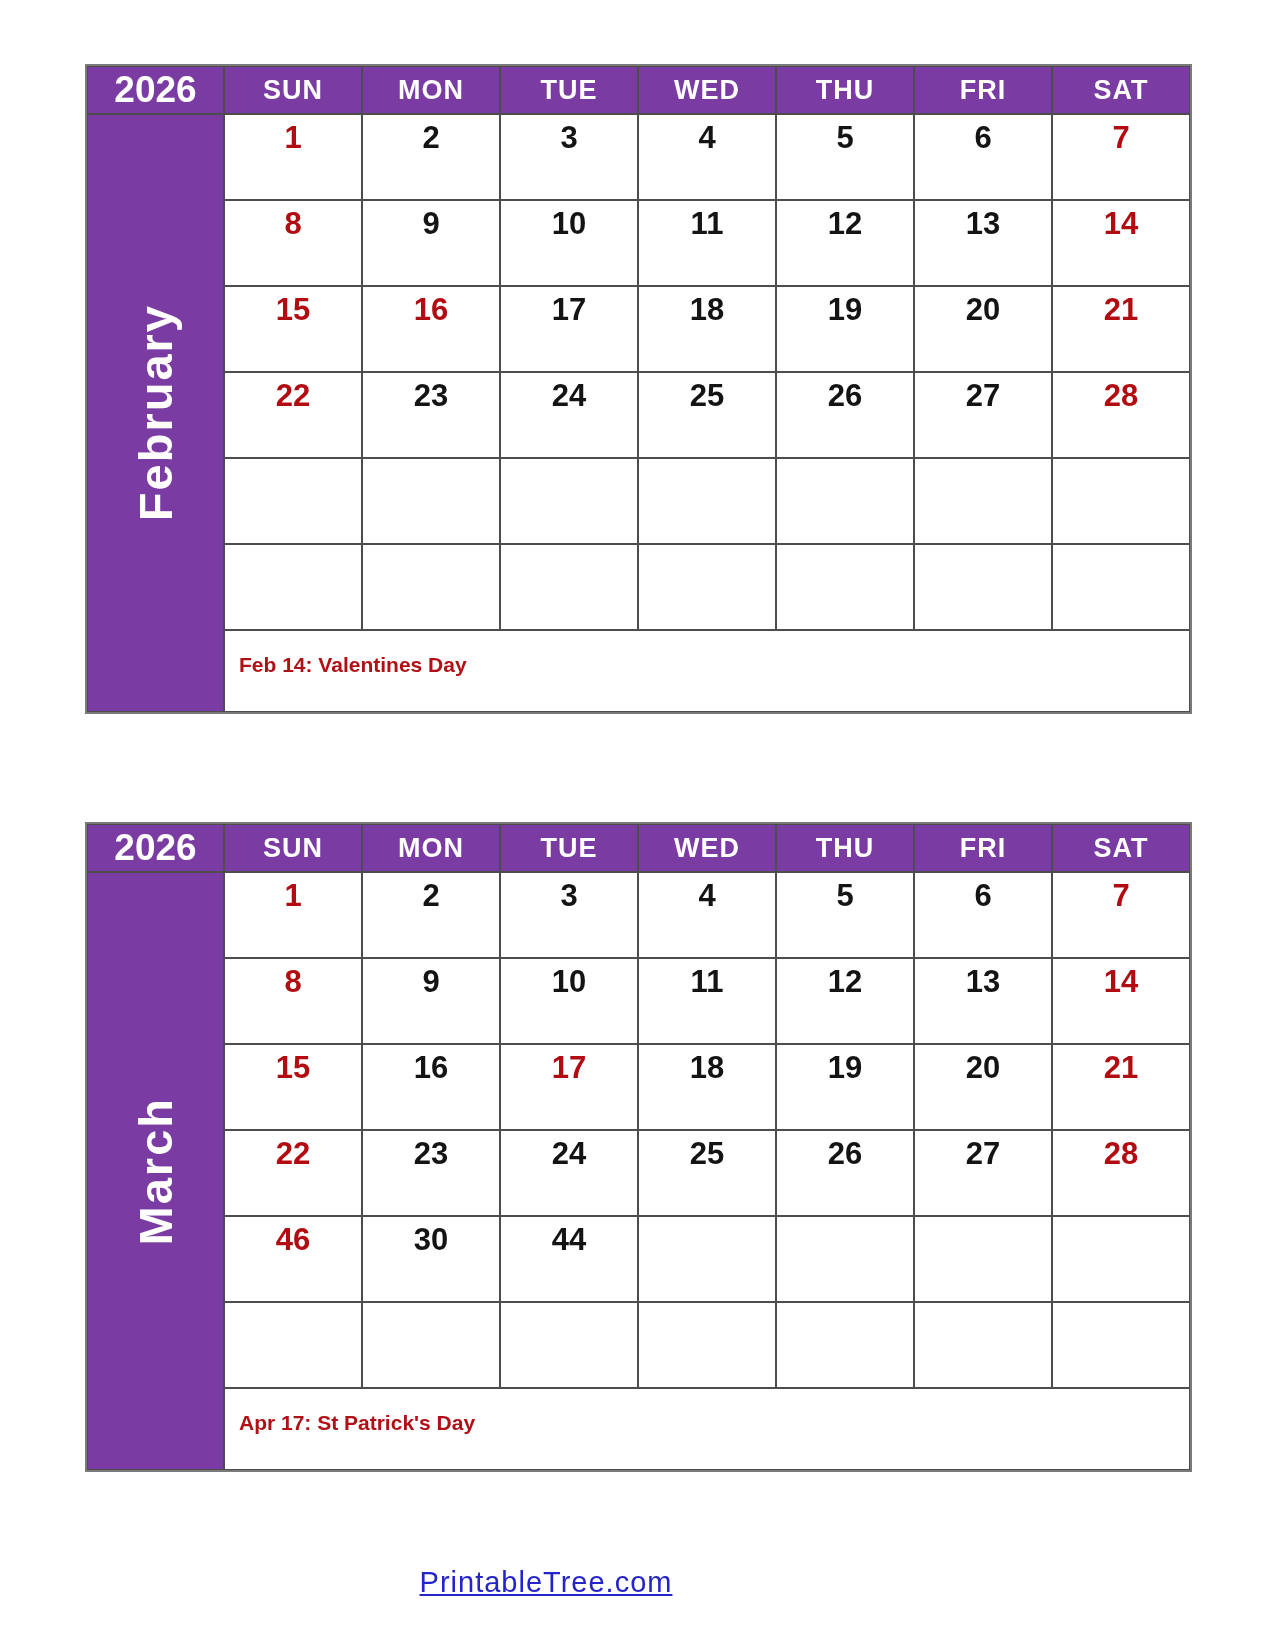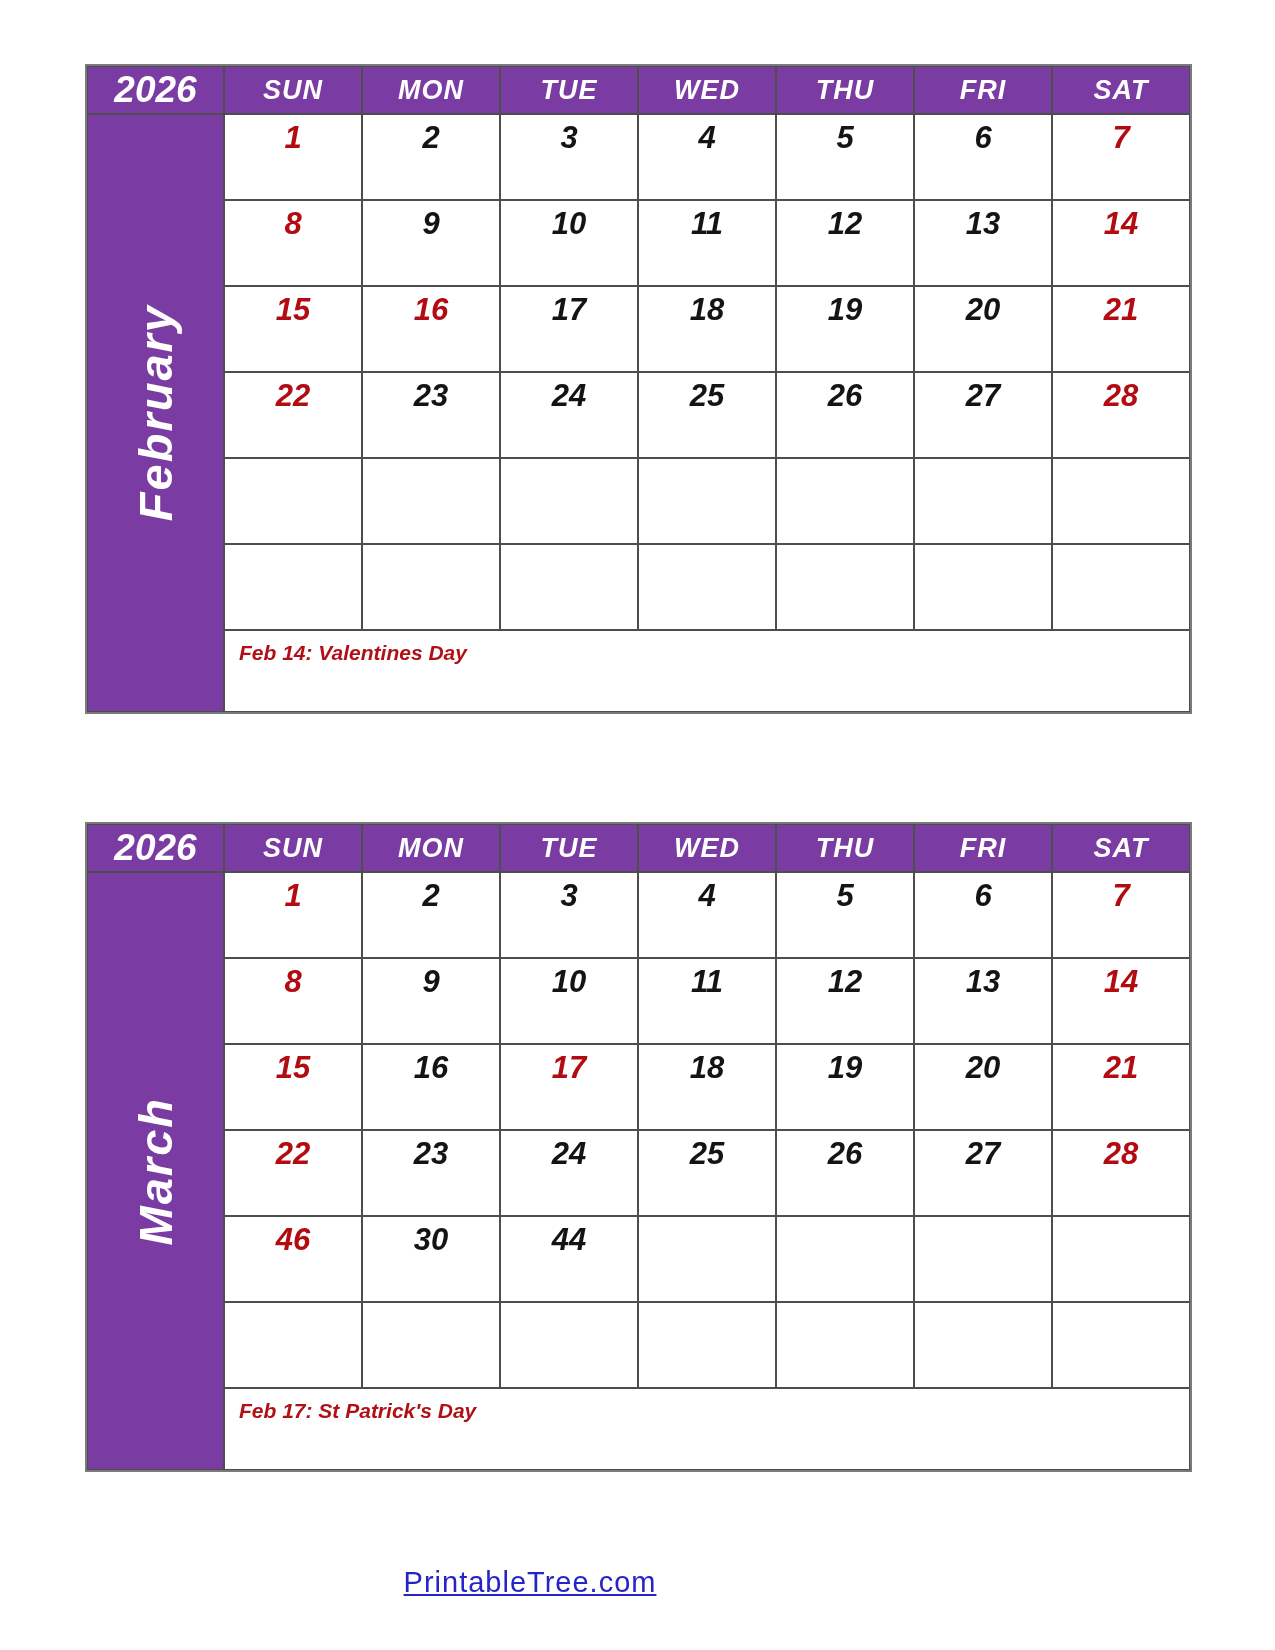--- a/index.html
+++ b/index.html
@@ -21,21 +21,20 @@
   .cal-wrap.cal-0 { top: 64px; }
   .cal-wrap.cal-1 { top: 822px; }
 
   .cal {
     display: grid;
     grid-template-columns: 137px repeat(7, 138px);
     grid-template-rows: 48px repeat(6, 86px) 82px;
     border: 2px solid #7a7a7a;
     background: #5eead4;
     box-sizing: content-box;
-    font-style: italic;
   }
   .cal > div { box-sizing: border-box; }
 
   .hdr {
     background: #7a3ca3;
     color: #ffffff;
     display: flex;
     align-items: center;
     justify-content: center;
     font-weight: bold;
@@ -81,33 +80,33 @@
     font-size: 31px;
     color: #141414;
     line-height: 1.1;
   }
   .day .num.red { color: #b20c12; }
 
   .notes {
     grid-column: 2 / span 7;
     background: #ffffff;
     border: 1px solid #4d4d4d;
-    padding: 7px 10px 0 14px;
+    padding: 19px 10px 0 14px;
   }
   .notes .note-line {
     color: #b01116;
     font-weight: bold;
     font-size: 21px;
     line-height: 1.4;
     white-space: nowrap;
   }
 
   .footer {
     position: absolute;
-    left: 0;
+    left: 16px;
     top: 1566px;
     width: 1060px;
     text-align: center;
   }
   .footer a {
     color: #2424c8;
     font-size: 29px;
     text-decoration: underline;
     letter-spacing: 1px;
     cursor: pointer;
@@ -344,21 +343,21 @@
         <div class="day"></div>
         <div class="day"></div>
         <div class="day"></div>
         <div class="day"></div>
         <div class="day"></div>
         <div class="day"></div>
         <div class="day"></div>
         <div class="day"></div>
         <div class="day"></div>
         <div class="notes">
-          <div class="note-line">Feb 17: St Patrick's Day</div>
+          <div class="note-line">Apr 17: St Patrick's Day</div>
         </div>
       </div>
     </div>
   </div>
 
 <div class="footer">
   <a href="#">PrintableTree.com</a>
 </div>
 
 </body></html>

